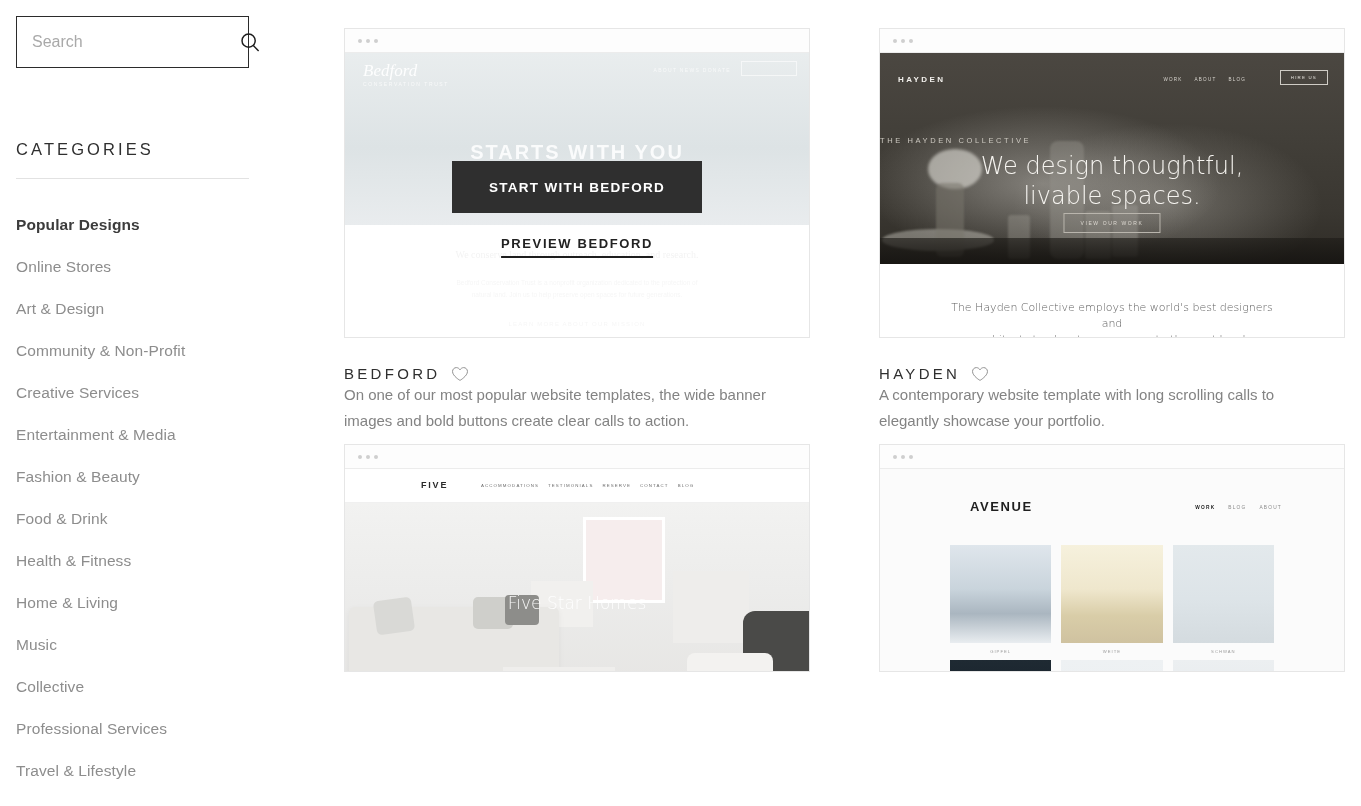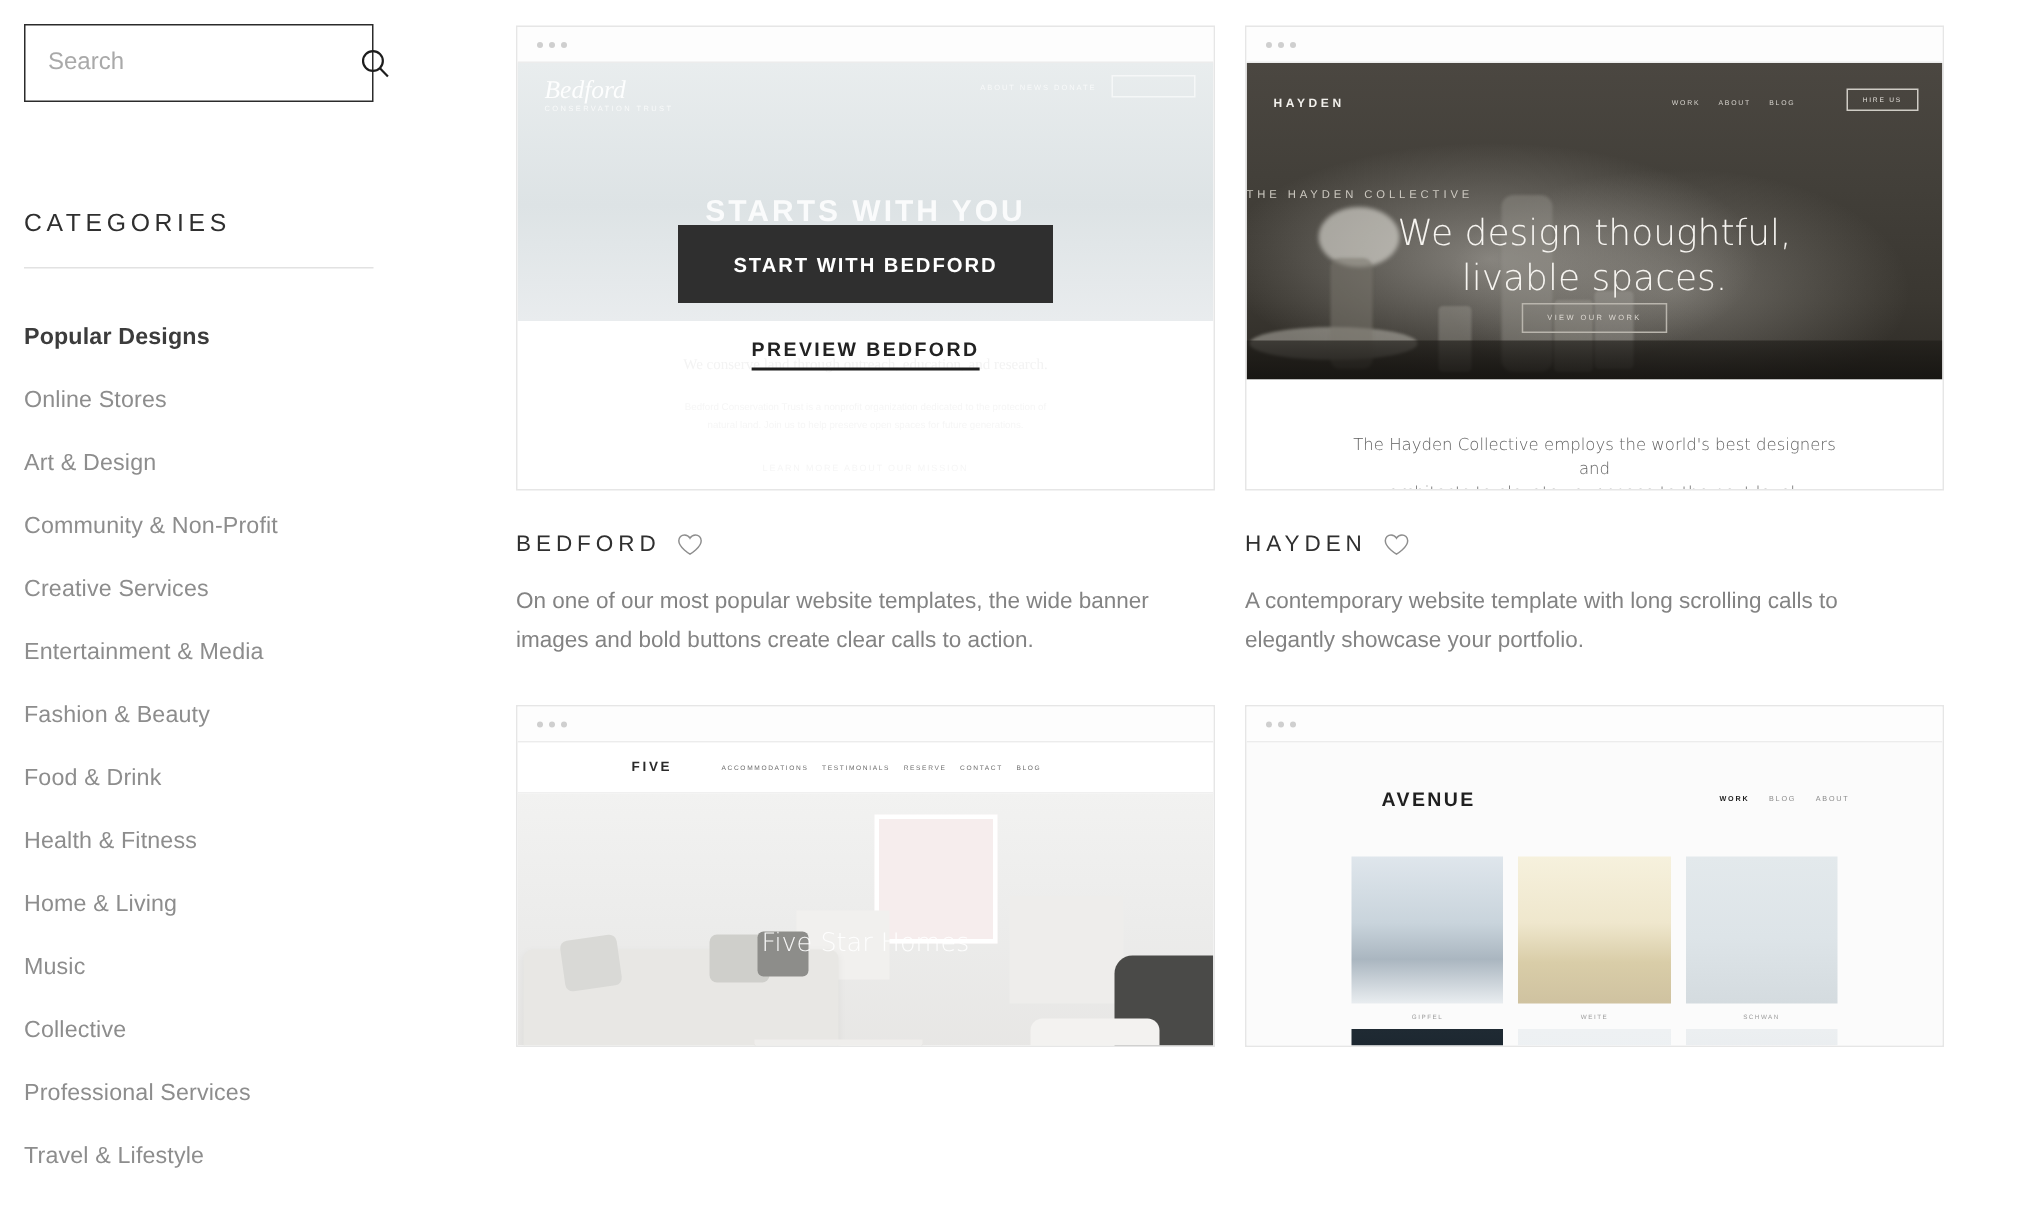--- a/index.html
+++ b/index.html
@@ -50,27 +50,26 @@
     color: #8d8d8d;
     line-height: 42px;
     cursor: pointer;
     letter-spacing: .1px;
   }
   .cat-item.active { color: #3c3c3c; font-weight: bold; }
 
   
   .gallery {
     flex: 1 1 auto;
-    padding-top: 17px;
+    padding-top: 28px;
     display: grid;
     grid-template-columns: 466px 466px;
     column-gap: 69px;
     row-gap: 0;
     align-content: start;
-    gap: 20px;
   }
   .card { width: 466px; }
   .card-row2 { margin-top: 10px; }
 
   .frame {
     position: relative;
     width: 466px; height: 310px;
     border: 1px solid #e6e6e6;
     background: #fff;
     overflow: hidden;
@@ -257,21 +256,21 @@
   .t6 { background: linear-gradient(180deg,#eceff1 0%,#e4e9ec 60%,#dde3e7 100%); }
 
   
   .card-meta { padding-top: 27px; }
   .card-title-row { display: flex; align-items: center; gap: 11px; }
   .card-title {
     font-size: 15px; letter-spacing: 3.3px; color: #2f2f2f; font-weight: 400;
   }
   .heart { width: 18px; height: 16px; display: block; cursor: pointer; }
   .card-desc {
-    margin-top: 17px; width: 440px;
+    width: 440px;
     font-size: 15px; line-height: 26px; color: #838383;
   }
 </style>
 </head>
 <body>
 
 <div class="page">
 
   <aside class="sidebar">
 

